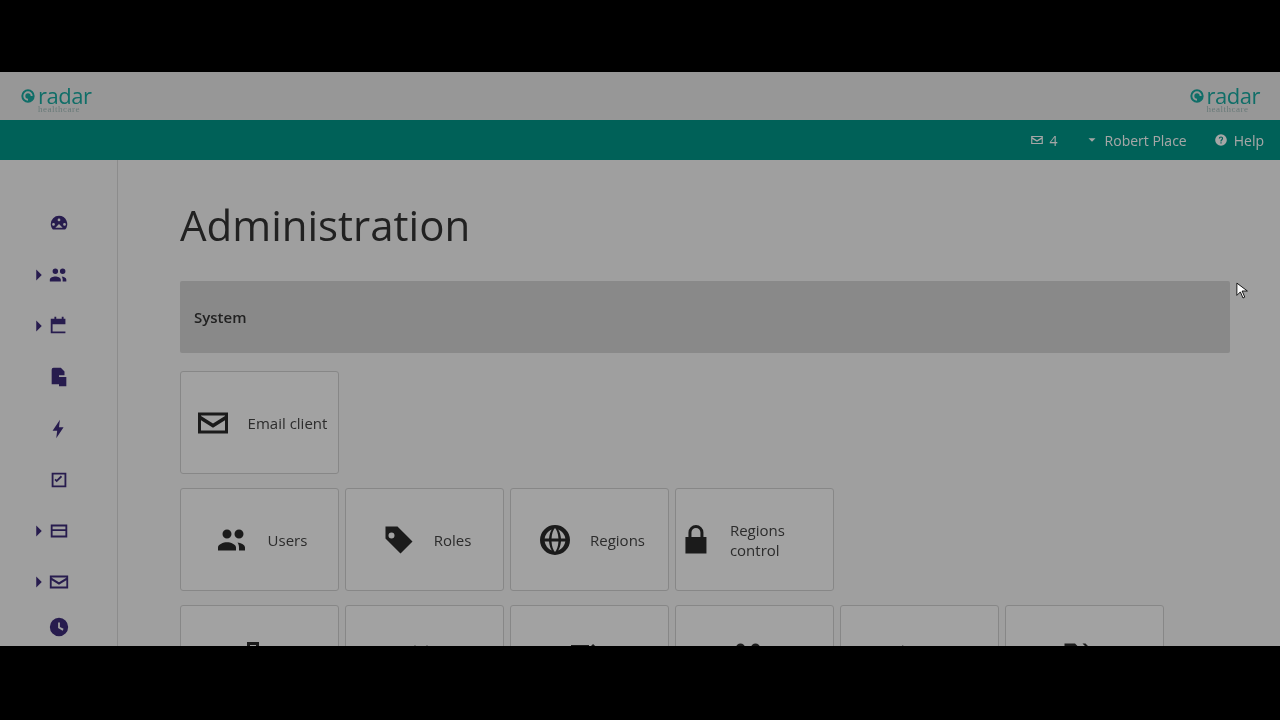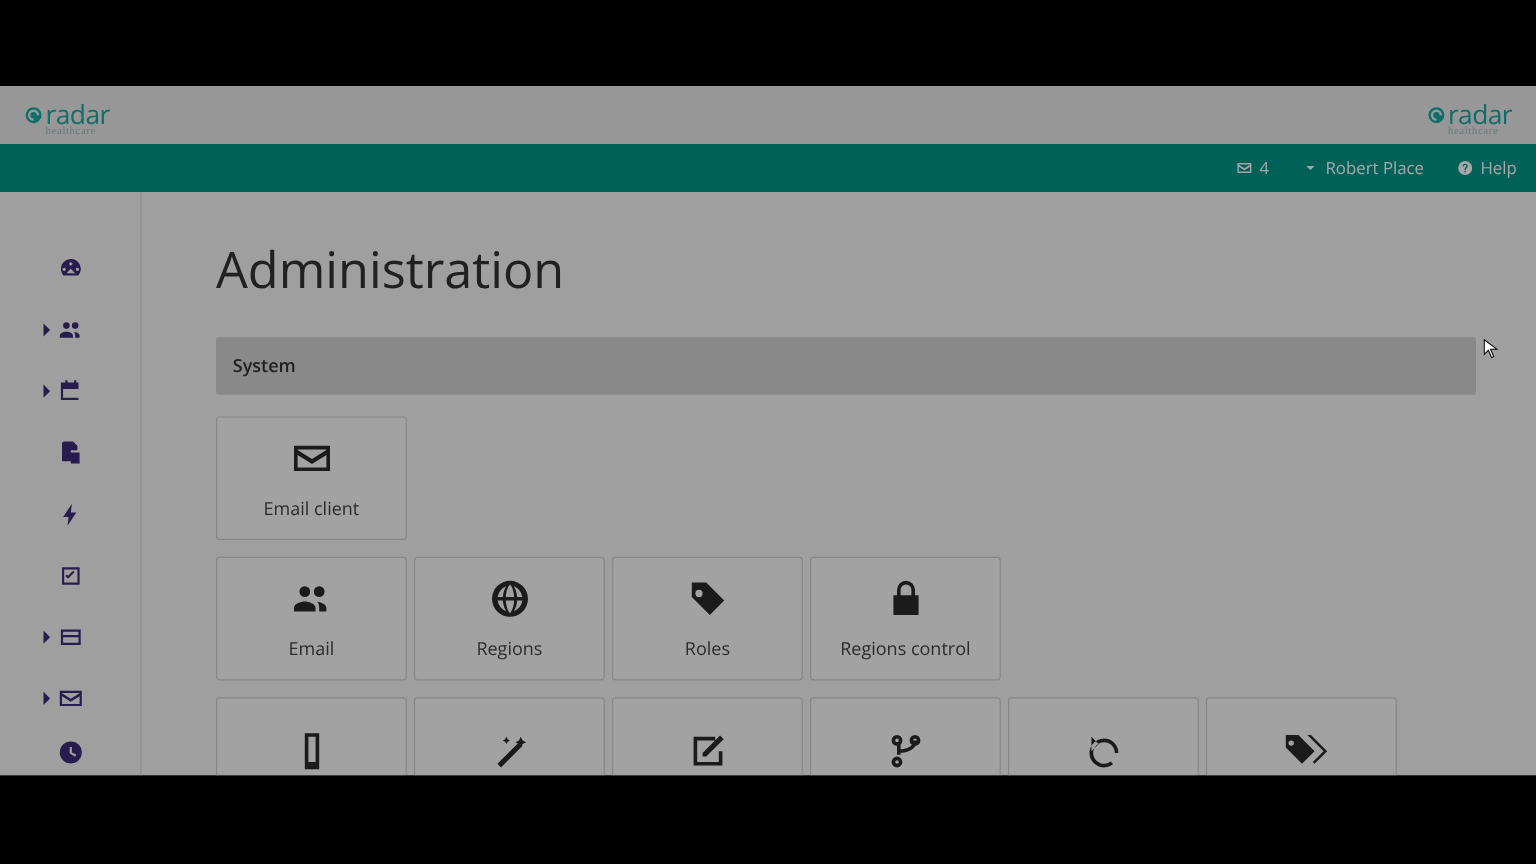--- a/index.html
+++ b/index.html
@@ -94,38 +94,37 @@
     font-size: 42px;
     font-weight: 400;
     color: #333;
     margin-bottom: 28px;
   }
   .section-header {
     background: #d3d3d3;
     color: #333;
     font-weight: 600;
     font-size: 15px;
-    padding: 14px 14px;
+    padding: 26px 14px;
     margin-bottom: 18px;
     border-radius: 2px;
   }
   .tiles {
     display: flex;
     flex-wrap: wrap;
     gap: 6px;
     margin-bottom: 14px;
   }
   .tile {
     width: 159px;
     height: 103px;
     border: 1px solid #d0d0d0;
     border-radius: 3px;
     background: #f9f9f9;
     display: flex;
-    flex-direction: column;
     align-items: center;
     justify-content: center;
     gap: 14px;
     cursor: pointer;
   }
   .tile svg { width: 42px; height: 36px; fill: #2a2a2a; }
   .tile-label { font-size: 15px; color: #444; }
 
   
   .overlay {
@@ -262,33 +261,33 @@
             </svg>
           <span class="tile-label">Email client</span>
         </div>
       </div>
 
       <div class="tiles">
         <div class="tile">
           <svg viewBox="0 0 24 24">
               <path d="M8 11a3 3 0 100-6 3 3 0 000 6zm8 0a3 3 0 100-6 3 3 0 000 6zM2 19v-2c0-2.2 3.6-3.5 6-3.5s6 1.3 6 3.5v2H2zm13-5.3c2 .3 5 1.4 5 3.3v2h-4v-2c0-1.3-.4-2.4-1-3.3z"></path>
             </svg>
-          <span class="tile-label">Email</span>
+          <span class="tile-label">Users</span>
+        </div>
+        <div class="tile">
+          <svg viewBox="0 0 24 24">
+              <path d="M3 3h8l10 10-8 8L3 11V3zm4 4a2 2 0 100 4 2 2 0 000-4z"></path>
+            </svg>
+          <span class="tile-label">Roles</span>
         </div>
         <div class="tile">
           <svg viewBox="0 0 24 24">
               <path d="M12 2a10 10 0 100 20 10 10 0 000-20zm6.9 9H16c-.2-2.4-.9-4.5-1.9-6A8 8 0 0118.9 11zM12 4c1.2 1.2 2.1 3.7 2.3 7H9.7C9.9 7.7 10.8 5.2 12 4zM9.9 5c-1 1.5-1.7 3.6-1.9 6H5.1A8 8 0 019.9 5zM5.1 13H8c.2 2.4.9 4.5 1.9 6A8 8 0 015.1 13zm6.9 7c-1.2-1.2-2.1-3.7-2.3-7h4.6c-.2 3.3-1.1 5.8-2.3 7zm2.1-1c1-1.5 1.7-3.6 1.9-6h2.9a8 8 0 01-4.8 6z"></path>
             </svg>
           <span class="tile-label">Regions</span>
-        </div>
-        <div class="tile">
-          <svg viewBox="0 0 24 24">
-              <path d="M3 3h8l10 10-8 8L3 11V3zm4 4a2 2 0 100 4 2 2 0 000-4z"></path>
-            </svg>
-          <span class="tile-label">Roles</span>
         </div>
         <div class="tile">
           <svg viewBox="0 0 24 24">
               <path d="M7 10V7a5 5 0 0110 0v3h2v11H5V10h2zm2 0h6V7a3 3 0 00-6 0v3z"></path>
             </svg>
           <span class="tile-label">Regions control</span>
         </div>
       </div>
 
       <div class="tiles">

